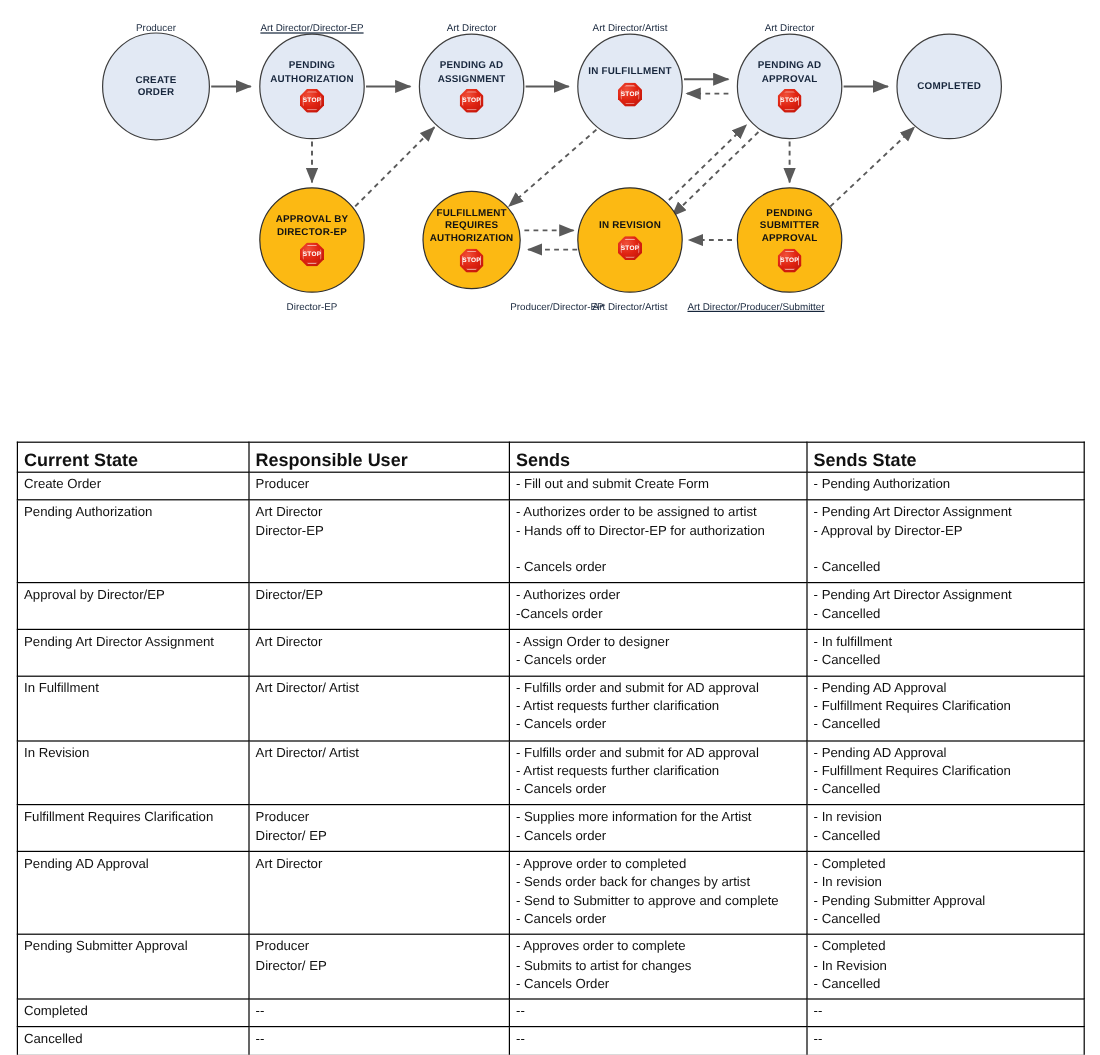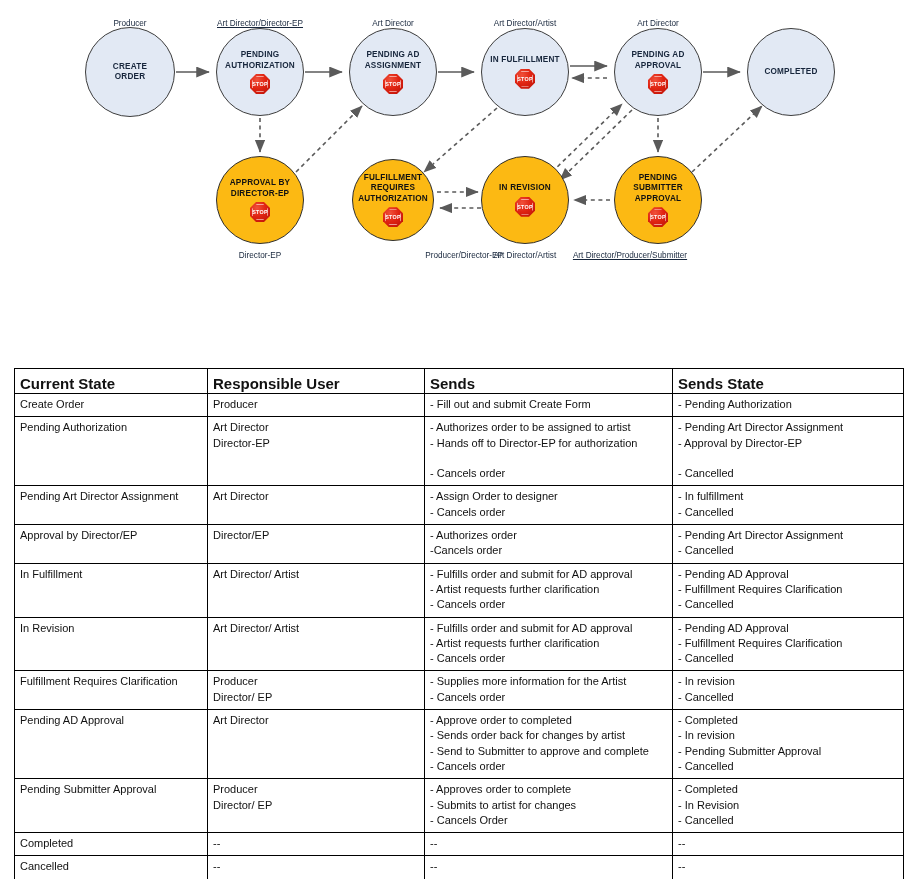--- a/index.html
+++ b/index.html
@@ -317,33 +317,33 @@
         <td>- Authorizes order to be assigned to artist
 - Hands off to Director-EP for authorization
 
 - Cancels order</td>
         <td>- Pending Art Director Assignment
 - Approval by Director-EP
 
 - Cancelled</td>
       </tr>
       <tr>
-        <td>Pending Art Director Assignment</td>
-        <td>Art Director</td>
-        <td>- Assign Order to designer
-- Cancels order</td>
-        <td>- In fulfillment
-- Cancelled</td>
-      </tr>
-      <tr>
         <td>Approval by Director/EP</td>
         <td>Director/EP</td>
         <td>- Authorizes order
 -Cancels order</td>
         <td>- Pending Art Director Assignment
+- Cancelled</td>
+      </tr>
+      <tr>
+        <td>Pending Art Director Assignment</td>
+        <td>Art Director</td>
+        <td>- Assign Order to designer
+- Cancels order</td>
+        <td>- In fulfillment
 - Cancelled</td>
       </tr>
       <tr>
         <td>In Fulfillment</td>
         <td>Art Director/ Artist</td>
         <td>- Fulfills order and submit for AD approval
 - Artist requests further clarification
 - Cancels order</td>
         <td>- Pending AD Approval
 - Fulfillment Requires Clarification

